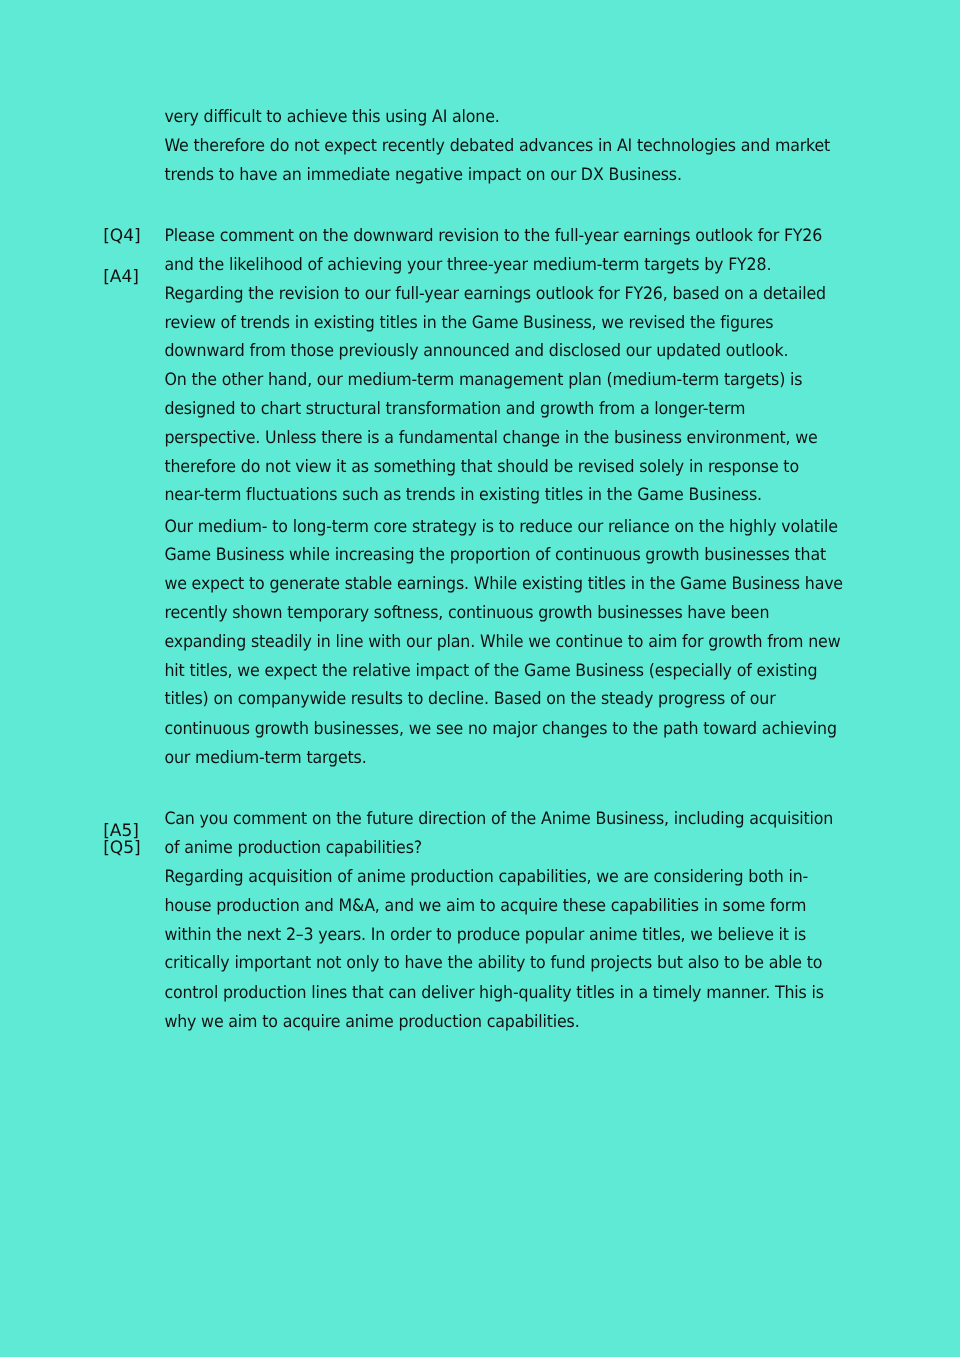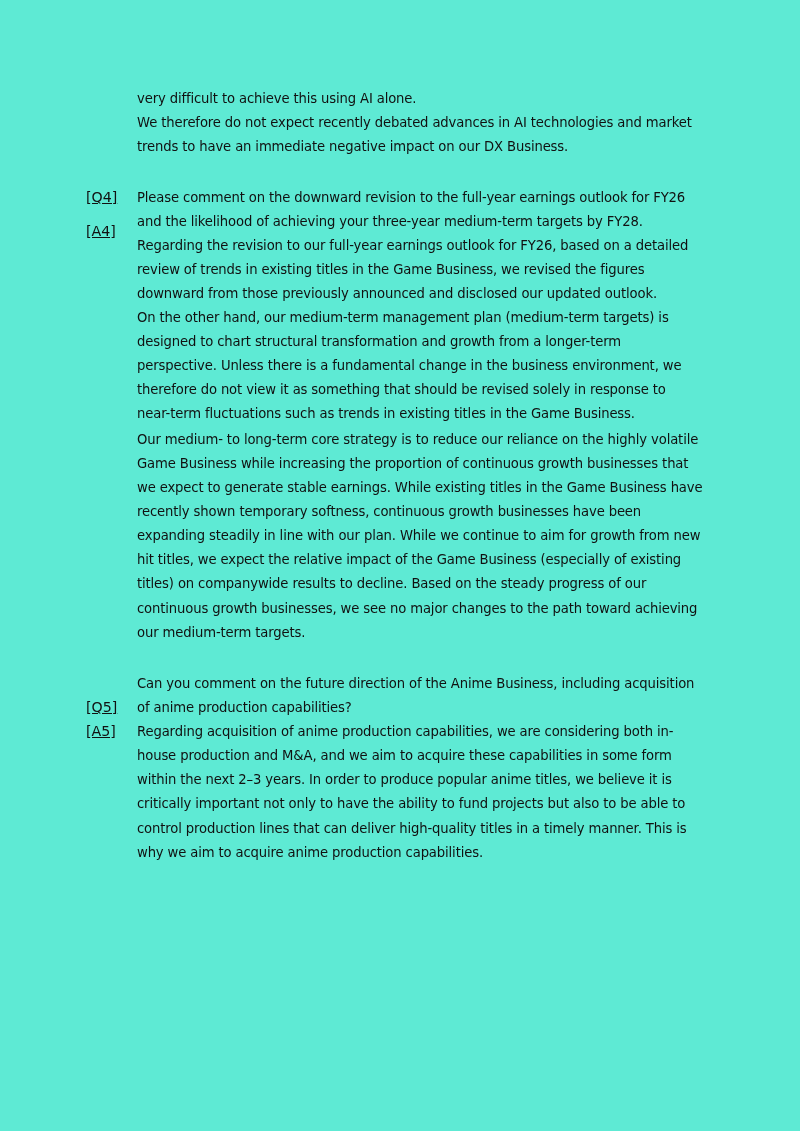--- a/index.html
+++ b/index.html
@@ -33,21 +33,20 @@
       letter-spacing: -0.15px;
       transform-origin: left center;
     }
     .label {
       position: absolute;
       left: 86px;
       font-size: 14.2px;
       line-height: 24px;
       height: 24px;
       white-space: nowrap;
-      text-decoration: underline;
     }
     .cond { transform: scaleX(0.93); }
   </style>
 </head>
 <body>
 
 <div class="page">
 
   <div>
     <div class="line cond" style="top:86px">very difficult to achieve this using AI alone.</div>
@@ -78,21 +77,21 @@
     <div class="line cond" style="top:571px">titles) on companywide results to decline. Based on the steady progress of our</div>
     <div class="line cond" style="top:596px">continuous growth businesses, we see no major changes to the path toward achieving</div>
     <div class="line cond" style="top:620px">our medium-term targets.</div>
   </div>
 
   <div>
     <div class="label" style="top:695px">[Q5]</div>
     <div class="line cond" style="top:671px">Can you comment on the future direction of the Anime Business, including acquisition</div>
     <div class="line cond" style="top:695px">of anime production capabilities?</div>
 
-    <div class="label" style="top:719px">[A5]</div>
+    <div class="label" style="top:681px">[A5]</div>
     <div class="line cond" style="top:719px">Regarding acquisition of anime production capabilities, we are considering both in-</div>
     <div class="line cond" style="top:743px">house production and M&amp;A, and we aim to acquire these capabilities in some form</div>
     <div class="line cond" style="top:767px">within the next 2–3 years. In order to produce popular anime titles, we believe it is</div>
     <div class="line cond" style="top:791px">critically important not only to have the ability to fund projects but also to be able to</div>
     <div class="line cond" style="top:816px">control production lines that can deliver high-quality titles in a timely manner. This is</div>
     <div class="line cond" style="top:840px">why we aim to acquire anime production capabilities.</div>
   </div>
 
 </div>
 

